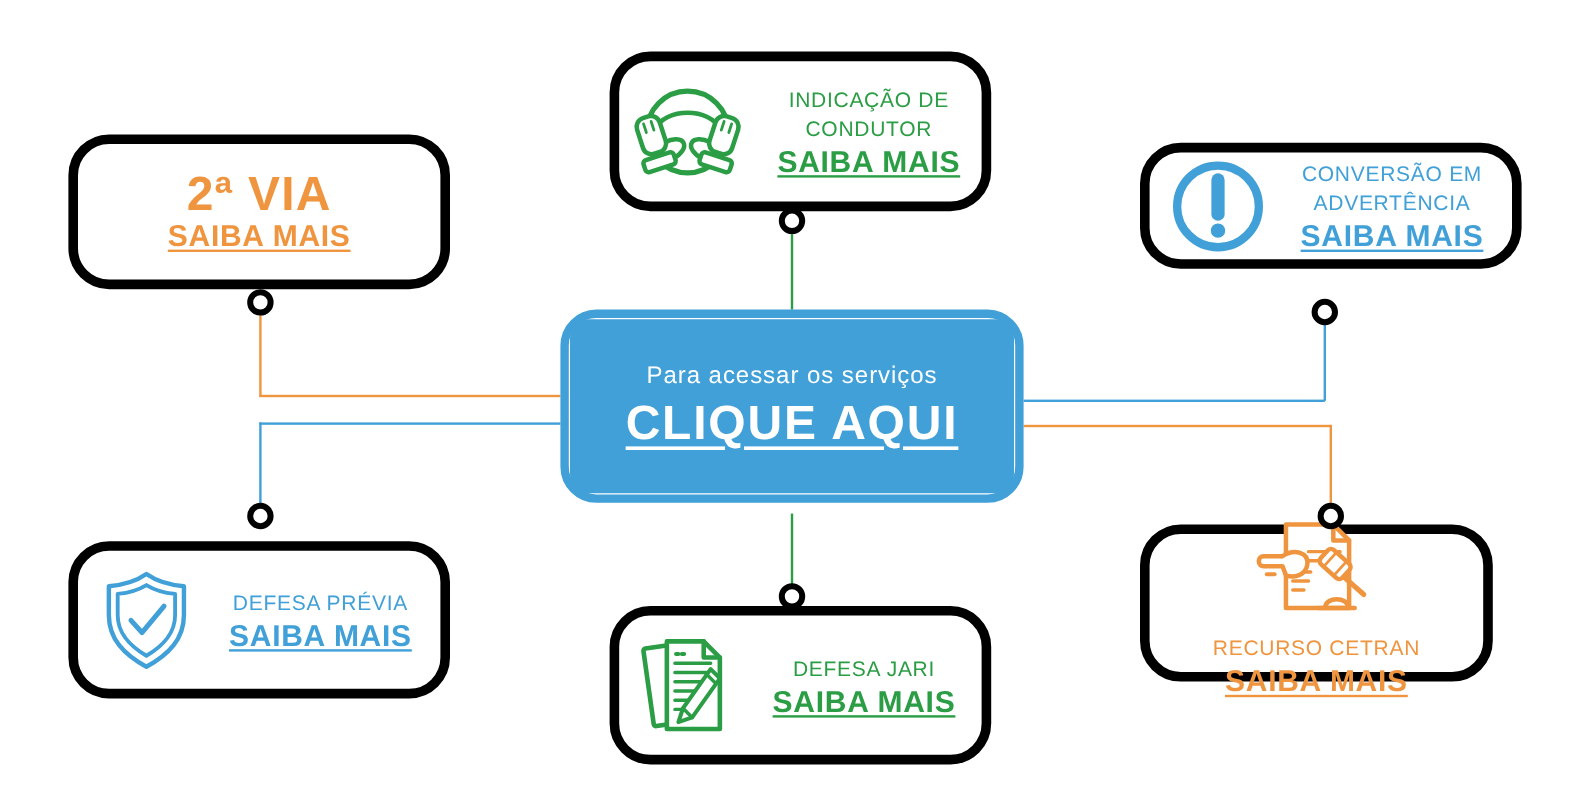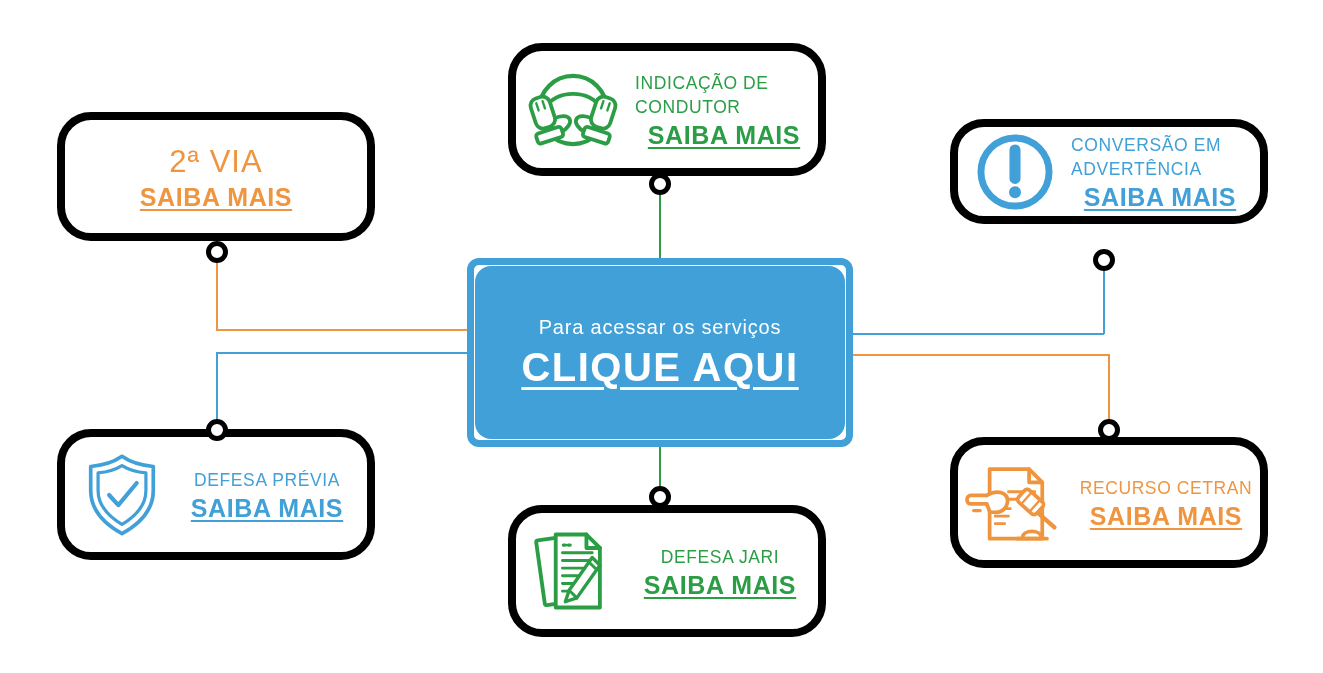--- a/index.html
+++ b/index.html
@@ -7,30 +7,30 @@
   #canvas{position:relative;width:1323px;height:673px;background:#fff;overflow:hidden;}
 
   
   .c-blue{color:#41A0D8;} .c-green{color:#2A9D45;} .c-orange{color:#F0953F;}
   .b-blue{border-color:#41A0D8;} .b-green{border-color:#2A9D45;} .b-orange{border-color:#F0953F;}
 
   
   .node{position:absolute;box-sizing:border-box;border:8px solid;border-radius:34px;
         background:#fff;display:flex;align-items:center;justify-content:center;gap:10px;z-index:2;}
   .node .icon{flex:0 0 auto;display:flex;align-items:center;justify-content:center;}
-  .node .txt{display:flex;flex-direction:column;align-items:center;text-align:left;width:178px;}
+  .node .txt{display:flex;flex-direction:column;align-items:center;text-align:center;width:178px;}
   .node .title{font-size:17.5px;letter-spacing:0.6px;line-height:24px;font-weight:400;}
-  .node .title.big{font-size:31px;letter-spacing:1px;line-height:38px;}
+  .node .title.big{font-size:40px;letter-spacing:1px;line-height:38px;font-weight:bold;}
   .node .more{font-size:25px;font-weight:bold;letter-spacing:0.6px;line-height:26px;
               text-decoration:underline;text-decoration-thickness:2px;text-underline-offset:3px;
               margin-top:3px;cursor:pointer;}
 
   
-  .center-outer{position:absolute;left:467px;top:258px;width:386px;height:189px;box-sizing:border-box;
-                border:7px solid #41A0D8;border-radius:12px;background:#fff;padding:1px;z-index:2;cursor:pointer;}
+  .center-outer{position:absolute;left:467px;top:258px;width:386px;height:161px;box-sizing:border-box;
+                border:7px solid #41A0D8;border-radius:30px;background:#fff;padding:1px;z-index:2;cursor:pointer;}
   .center-inner{width:100%;height:100%;box-sizing:border-box;background:#41A0D8;border-radius:16px;
                 display:flex;flex-direction:column;align-items:center;justify-content:center;gap:6px;}
   .center-inner .intro{color:#fff;font-size:20px;letter-spacing:0.8px;}
   .center-inner .cta{color:#fff;font-size:40px;font-weight:bold;letter-spacing:1.5px;
                      text-decoration:underline;text-decoration-thickness:3px;text-underline-offset:6px;}
 
   
   .line{position:absolute;z-index:1;}
   .line.h{height:2px;} .line.v{width:2px;}
   .line.blue{background:#41A0D8;} .line.green{background:#2A9D45;} .line.orange{background:#F0953F;}
@@ -100,21 +100,21 @@
     </div>
   </div>
 
   <div class="center-outer">
     <div class="center-inner">
       <div class="intro">Para acessar os serviços</div>
       <div class="cta">CLIQUE AQUI</div>
     </div>
   </div>
 
-  <div class="node b-blue" style="left:57px;top:429px;width:318px;height:131px;">
+  <div class="node b-blue" style="left:57px;top:451px;width:318px;height:131px;">
     <div class="icon c-blue">
       <svg width="92" height="92" viewBox="0 0 100 100" fill="none" stroke="currentColor" stroke-linecap="round" stroke-linejoin="round">
         <path d="M50 8 C60 15 71 18 84 19 L84 45 C84 67 70 81 50 92 C30 81 16 67 16 45 L16 19 C29 18 40 15 50 8 Z" stroke-width="4"></path>
         <path d="M50 18 C58 23 66 25 76 26 L76 45 C76 62 65 73 50 82 C35 73 24 62 24 45 L24 26 C34 25 42 23 50 18 Z" stroke-width="3.5"></path>
         <path d="M36 50 L46 61 L66 37" stroke-width="4.5"></path>
       </svg>
     </div>
     <div class="txt">
       <div class="title c-blue">DEFESA PRÉVIA</div>
       <div class="more c-blue">SAIBA MAIS</div>
@@ -132,21 +132,21 @@
         <path d="M70 36 L78 44 L54 78 L42 82 L46 70 Z" fill="#fff" stroke-width="3.5"></path>
         <path d="M46 70 L54 78 M66 40 L74 48" stroke-width="3"></path>
       </svg>
     </div>
     <div class="txt">
       <div class="title c-green">DEFESA JARI</div>
       <div class="more c-green">SAIBA MAIS</div>
     </div>
   </div>
 
-  <div class="node b-orange" style="left:950px;top:437px;width:318px;height:131px;">
+  <div class="node b-orange" style="left:950px;top:437px;width:294px;height:131px;flex-direction:column;">
     <div class="icon c-orange">
       <svg width="104" height="94" viewBox="0 0 110 100" fill="none" stroke="currentColor" stroke-linecap="round" stroke-linejoin="round">
         <path d="M28 14 H70 L84 28 V88 H28 Z" fill="#fff" stroke-width="4"></path>
         <path d="M70 14 V28 H84" stroke-width="4"></path>
         <path d="M48 38 H76 M46 46 H62 M34 56 H50 M34 64 H48 M34 72 H44" stroke-width="3"></path>
         <g fill="#fff">
           <rect x="4" y="42" width="25" height="9" rx="4" stroke-width="4"></rect>
           <path d="M25 42 C36 35 48 39 47 49 C46 58 37 62 28 59 L25 51" stroke-width="4"></path>
           <path d="M11 58 h7" stroke-width="3.5"></path>
         </g>

